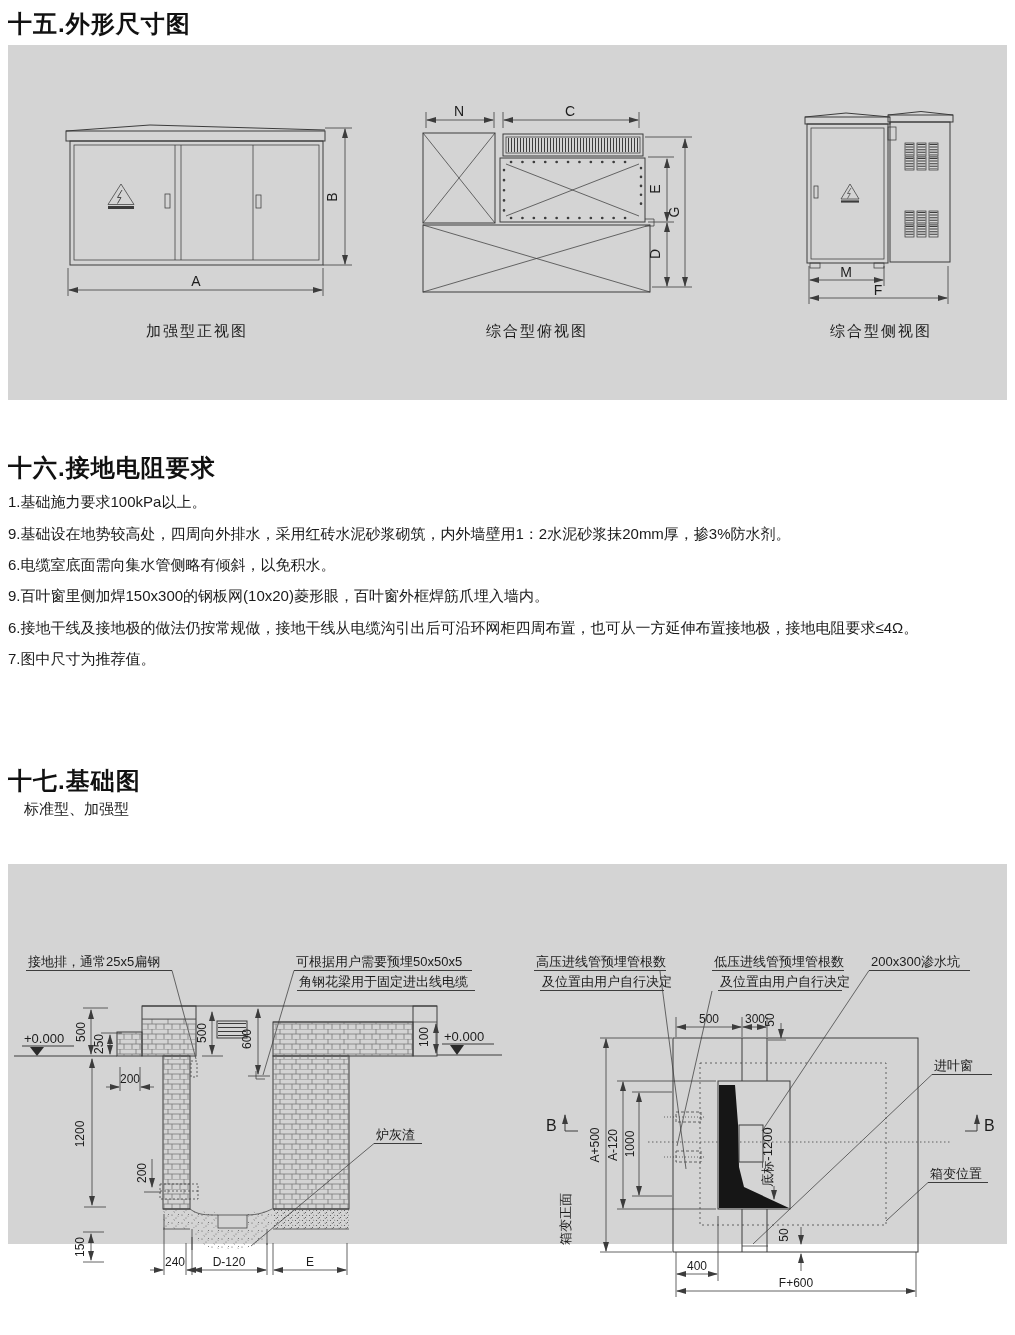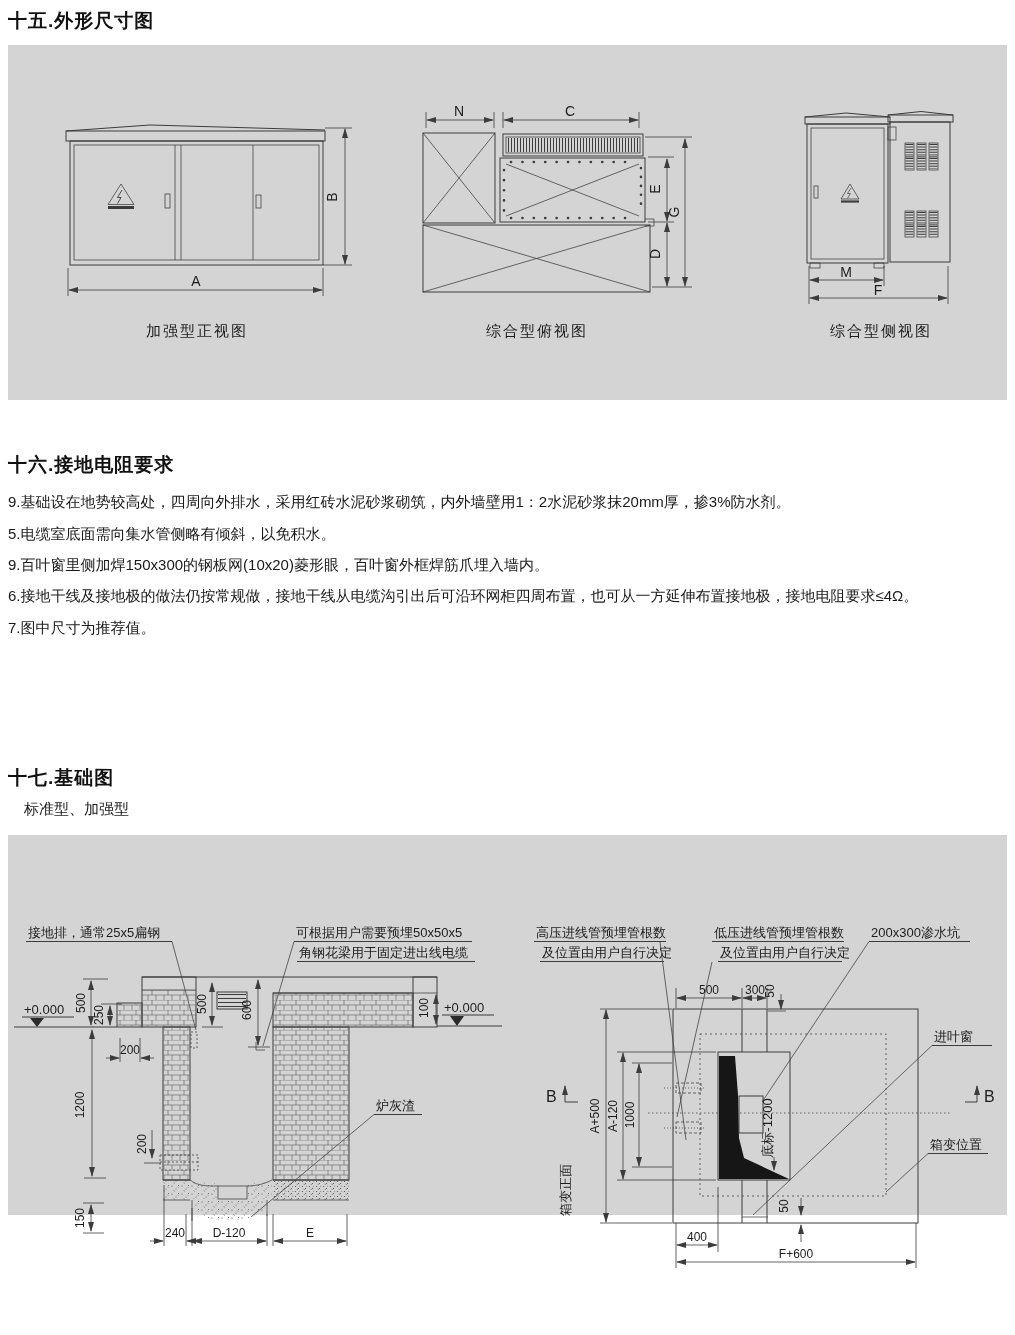--- a/index.html
+++ b/index.html
@@ -1,18 +1,18 @@
 <!DOCTYPE html>
 <html><head>
 <meta charset="utf-8">
 <style>
   html,body{margin:0;padding:0}
   body{width:1015px;height:1335px;background:#ffffff;position:relative;
        font-family:"Liberation Sans",sans-serif;color:#1a1a1a}
-  .sec-title{position:absolute;left:8px;font-size:19px;font-weight:bold;color:#111;letter-spacing:1px;white-space:nowrap}
+  .sec-title{position:absolute;left:8px;font-size:24px;font-weight:bold;color:#111;letter-spacing:1px;white-space:nowrap}
   .subtitle{position:absolute;left:24px;font-size:15px;color:#1a1a1a;white-space:nowrap}
   .panel{position:absolute;left:8px;width:999px;background:#d4d4d4}
   .panel svg{display:block}
   .items{position:absolute;left:8px;top:487px;width:1000px;font-size:15px}
   .items div{height:31.4px;display:flex;align-items:center;white-space:nowrap}
   .t{font-family:"Liberation Sans",sans-serif;fill:#1c1c1c}
   .t12{font-size:12px}.t13{font-size:13px}.t14{font-size:14px}.t15{font-size:15px;letter-spacing:2px}.t16{font-size:16px}
   .ln{stroke:#3c3c3c;stroke-width:1;fill:none}
   .lt{stroke:#3c3c3c;stroke-width:.75;fill:none}
   .dim{stroke:#3c3c3c;stroke-width:.8;fill:none}
@@ -135,31 +135,32 @@
     <text class="t t14" text-anchor="middle" x="846" y="277">M</text>
     <text class="t t14" text-anchor="middle" x="878" y="295">F</text>
     <text class="t t15" text-anchor="middle" x="881" y="336">综合型侧视图</text>
   </g>
 </svg>
 </div>
 
 <div class="sec-title" style="top:452px">十六.接地电阻要求</div>
 
 <div class="items">
+  <div>1.基础施力要求100kPa以上。</div>
   <div>9.基础设在地势较高处，四周向外排水，采用红砖水泥砂浆砌筑，内外墙壁用1：2水泥砂浆抹20mm厚，掺3%防水剂。</div>
-  <div>5.电缆室底面需向集水管侧略有倾斜，以免积水。</div>
+  <div>6.电缆室底面需向集水管侧略有倾斜，以免积水。</div>
   <div>9.百叶窗里侧加焊150x300的钢板网(10x20)菱形眼，百叶窗外框焊筋爪埋入墙内。</div>
   <div>6.接地干线及接地极的做法仍按常规做，接地干线从电缆沟引出后可沿环网柜四周布置，也可从一方延伸布置接地极，接地电阻要求≤4Ω。</div>
   <div>7.图中尺寸为推荐值。</div>
 </div>
 
 <div class="sec-title" style="top:765px">十七.基础图</div>
 <div class="subtitle" style="top:800px">标准型、加强型</div>
 
-<div class="panel" style="top:835px;height:380px">
+<div class="panel" style="top:864px;height:380px">
 <svg width="999" height="500" viewBox="8 835 999 500" xmlns="http://www.w3.org/2000/svg">
   <defs>
     <marker id="ah2" viewBox="0 0 10 6" refX="9" refY="3" markerWidth="10" markerHeight="6" orient="auto" markerUnits="userSpaceOnUse">
           <path d="M0 0L10 3L0 6z" fill="#3c3c3c"></path>
         </marker>
     <marker id="as2" viewBox="0 0 10 6" refX="1" refY="3" markerWidth="10" markerHeight="6" orient="auto" markerUnits="userSpaceOnUse">
           <path d="M10 0L0 3L10 6z" fill="#3c3c3c"></path>
         </marker>
     <pattern id="brick" width="16" height="10" patternUnits="userSpaceOnUse">
       <path d="M0 0H16 M0 5H16 M8 0V5 M4 5V10 M12 5V10" stroke="#6b6b6b" stroke-width=".7" fill="none"></path>

